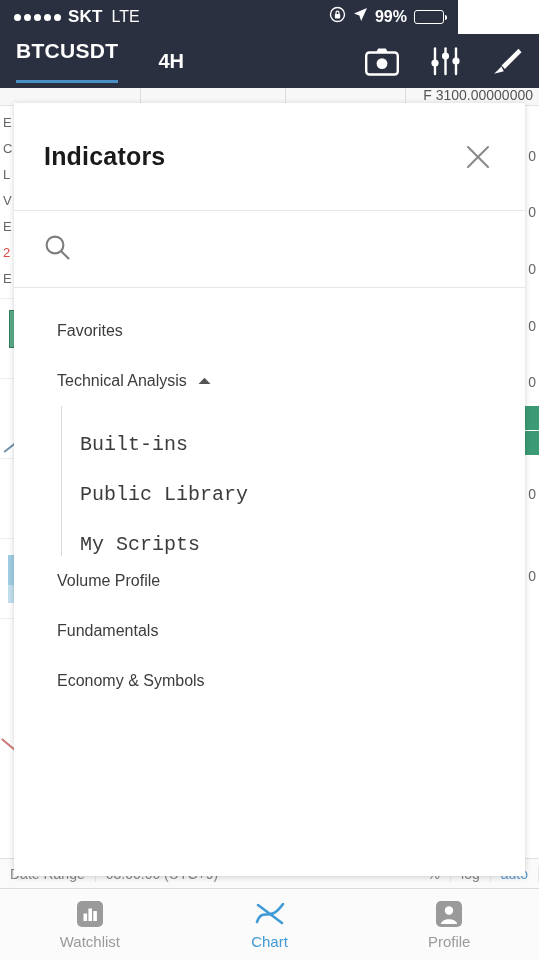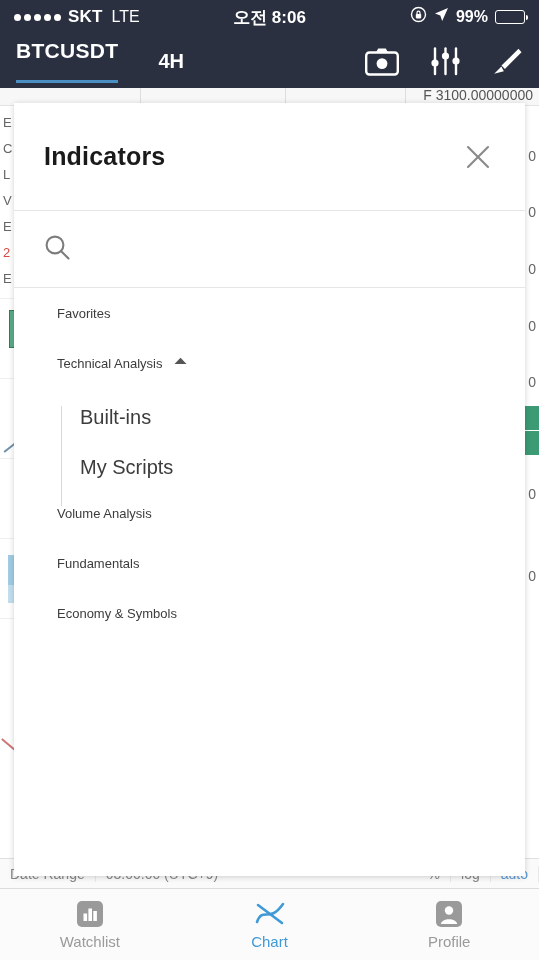--- a/index.html
+++ b/index.html
@@ -6,21 +6,21 @@
   html,body { width:539px; height:960px; }
   body {
     font-family:"Liberation Sans", sans-serif;
     background:#ffffff;
     overflow:hidden;
     position:relative;
   }
 
   
   .status-bar{
-    position:absolute; top:0; left:0; width:539px; height:34px;
+    position:absolute; top:0; left:0; width:458px; height:34px;
     background:#2b3040; color:#ffffff;
     display:flex; align-items:center; padding:4px 14px;
     font-size:17px; font-weight:bold;
   }
   .sb-left{ display:flex; align-items:center; gap:7px; }
   .dots{ display:flex; gap:3px; align-items:center; }
   .dots i{ width:7px; height:7px; border-radius:50%; background:#fff; display:block; }
   .sb-carrier{ font-size:17px; letter-spacing:.2px; }
   .sb-lte{ font-size:16px; font-weight:normal; margin-left:2px; }
   .sb-center{
@@ -116,30 +116,30 @@
   .search-row{
     height:77px; display:flex; align-items:center;
     padding:0 30px; border-bottom:1px solid #e6e6e6; gap:16px;
   }
   .search-input{
     flex:1; border:none; outline:none; font-size:19px; color:#333;
     font-family:"Liberation Sans", sans-serif; background:transparent;
   }
   .menu{ padding-top:18px; }
   .menu-item{
-    height:50px; display:flex; align-items:flex-start;
-    padding-left:43px; font-size:13px; color:#3c3c3c; cursor:pointer;
+    height:50px; display:flex; align-items:center;
+    padding-left:43px; font-size:16px; color:#3c3c3c; cursor:pointer;
   }
   .menu-item .caret{ margin-left:10px; display:flex; align-items:center; }
   .submenu{
     margin-left:47px; border-left:1.5px solid #d8d8d8; padding-left:18px;
   }
   .sub-item{
-    height:50px; display:flex; align-items:flex-start;
-    font-size:20px; color:#3c3c3c; cursor:pointer;
+    height:50px; display:flex; align-items:flex-end;
+    font-size:20px; color:#3c3c3c; cursor:pointer;font-family:Liberation Mono, monospace;
   }
 
   
   .tabbar{
     position:absolute; bottom:0; left:0; width:539px; height:72px;
     background:#fbfbfb; border-top:1px solid #dcdcdc;
     display:flex; z-index:60;
   }
   .tab{
     flex:1; display:flex; flex-direction:column;
@@ -157,21 +157,20 @@
     <span class="dots">
       <i></i>
         <i></i>
         <i></i>
         <i></i>
         <i></i>
     </span>
     <span class="sb-carrier">SKT</span>
     <span class="sb-lte">LTE</span>
   </div>
-  <div class="sb-center">오전 8:06</div>
   <div class="sb-right">
     <span>
       <svg width="17" height="17" viewBox="0 0 17 17">
         <circle cx="8.5" cy="8.5" r="7" fill="none" stroke="#fff" stroke-width="1.4"></circle>
         <rect x="5.8" y="8" width="5.4" height="4.4" rx="0.8" fill="#fff"></rect>
         <path d="M7 8 V6.7 a1.5 1.5 0 0 1 3 0 V8" fill="none" stroke="#fff" stroke-width="1.2"></path>
       </svg>
     </span>
     <span>
       <svg width="15" height="15" viewBox="0 0 15 15">
@@ -306,26 +305,29 @@
           <path d="M1.5 8 L7.5 1.8 L13.5 8 Z" fill="#555"></path>
         </svg>
       </span>
     </div>
 
     <div class="submenu">
       <div class="sub-item">
         <span>Built-ins</span>
       </div>
       <div class="sub-item">
+        <span>Public Library</span>
+      </div>
+      <div class="sub-item">
         <span>My Scripts</span>
       </div>
     </div>
 
     <div class="menu-item">
-      <span>Volume Analysis</span>
+      <span>Volume Profile</span>
     </div>
     <div class="menu-item">
       <span>Fundamentals</span>
     </div>
     <div class="menu-item">
       <span>Economy &amp; Symbols</span>
     </div>
   </div>
 </div>
 

